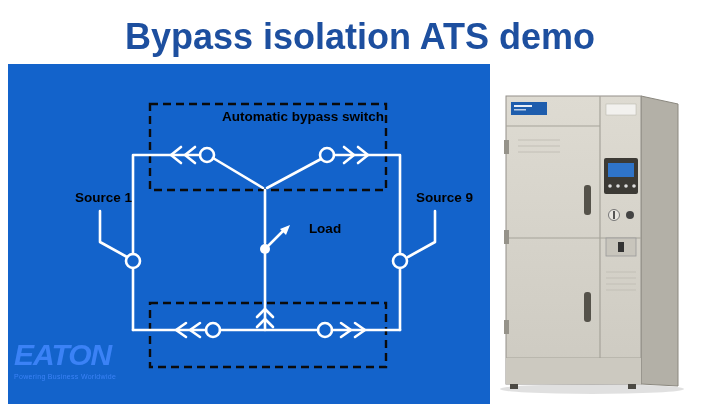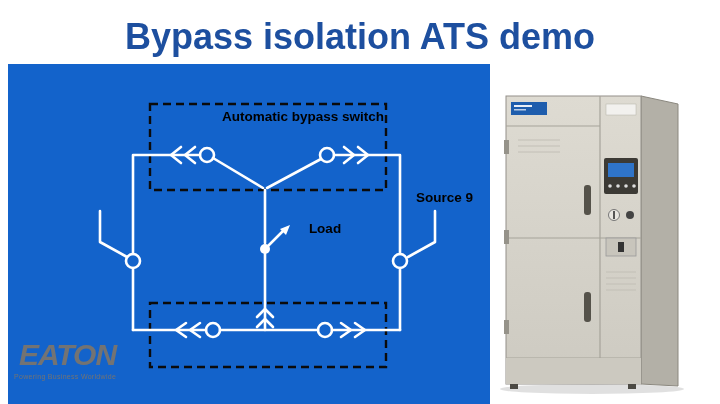--- a/index.html
+++ b/index.html
@@ -16,21 +16,21 @@
   .gfx { position:absolute; left:0; top:0; width:720px; height:404px; pointer-events:none; }
 
   .dlabel { position:absolute; color:var(--diagram-text,#000); font-weight:700;
             font-size:13.5px; text-align:right; line-height:1.1; }
   .lbl-bypass   { left:152px; top:110px; width:232px; }
   .lbl-transfer { left:152px; top:347px; width:232px; }
   .lbl-source1  { left:52px;  top:191px; width:80px; }
   .lbl-source2  { left:393px; top:191px; width:80px; }
   .lbl-load     { left:295px; top:222px; width:60px; text-align:center; }
 
-  .logo { position:absolute; left:14px; top:340px; color:#737373;text-align:right; }
+  .logo { position:absolute; left:14px; top:340px; color:#3b82f6; }
   .logo-word { font-size:30px; font-weight:700; font-style:italic; letter-spacing:-1px;
                line-height:1; }
   .logo-tag  { font-size:7px; margin-top:3px; letter-spacing:0.3px; }
 
   
   .wire { stroke:var(--diagram-lines,#fff); stroke-width:2.6; fill:none;
           stroke-linecap:round; stroke-linejoin:round; }
   .node { stroke:var(--diagram-lines,#fff); stroke-width:2.6; fill:none; }
   .dot  { fill:var(--diagram-lines,#fff); }
   .dashed { stroke:#0b0b0b; stroke-width:2.4; fill:none; stroke-dasharray:8 5; }
@@ -154,20 +154,21 @@
         <circle class="node" cx="207" cy="155" r="7"></circle>
         <circle class="node" cx="327" cy="155" r="7"></circle>
         <circle class="node" cx="213" cy="330" r="7"></circle>
         <circle class="node" cx="325" cy="330" r="7"></circle>
         <circle class="dot" cx="265" cy="249" r="5"></circle>
       </g>
     </g>
   </svg>
 
   <div class="dlabel lbl-bypass">Automatic bypass switch</div>
+  <div class="dlabel lbl-source1">Source 1</div>
   <div class="dlabel lbl-source2">Source 9</div>
   <div class="dlabel lbl-load">Load</div>
 
   <div class="logo">
     <div class="logo-word">EATON</div>
     <div class="logo-tag">Powering Business Worldwide</div>
   </div>
 
 </div>
 

